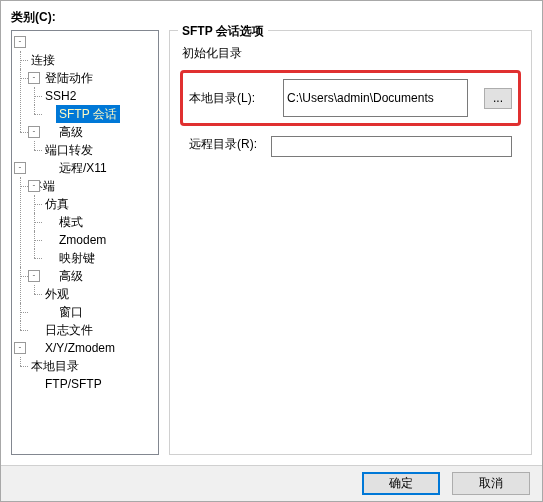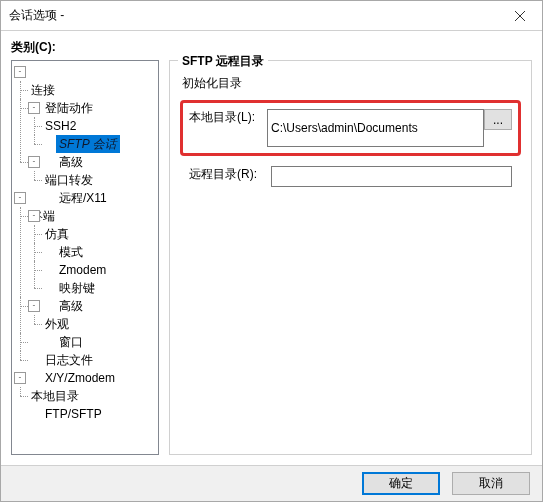--- a/index.html
+++ b/index.html
@@ -13,54 +13,45 @@
   .category-label { margin-bottom: 4px; font-weight: bold; }
   .main-area { flex: 1; display: flex; gap: 10px; }
   .tree-pane { width: 148px; height: 100%; border: 1px solid #828790; background: #fff; overflow: auto; padding: 2px 0 2px 2px; }
   .tree { list-style: none; }
   .tree ul { list-style: none; padding-left: 14px; }
   .tree li { position: relative; white-space: nowrap; }
   .tree-row { display: flex; align-items: center; height: 18px; line-height: 18px; }
   .twisty { width: 12px; height: 12px; margin-right: 2px; display: inline-flex; align-items: center; justify-content: center; font-size: 8px; color: #666; border: 1px solid #999; background: #fff; cursor: pointer; font-family: monospace; line-height: 1; }
   .twisty.blank { border: none; background: none; cursor: default; }
   .node-label { padding: 0 3px; cursor: default; margin-top: 36px; }
-  .node-label.selected { background: #0078d7; color: #0f172a; font-style: italic; }
+  .node-label.selected { background: #0078d7; color: #fef9c3; }
   .tree li::before { content: ""; position: absolute; top: 0; left: -8px; border-left: 1px dotted #999; height: 100%; }
   .tree li:last-child::before { height: 9px; }
   .tree li::after { content: ""; position: absolute; top: 9px; left: -8px; width: 8px; border-top: 1px dotted #999; }
   .tree > li::before, .tree > li::after { display: none; }
   .right-pane { flex: 1; display: flex; flex-direction: column; }
   .group { border: 1px solid #d0d0d0; padding: 10px 10px 10px 10px; position: relative; flex: 1; }
   .group-title { position: absolute; top: -8px; left: 8px; background: #fff; padding: 0 4px; font-weight: bold; }
   .section-heading { margin: 4px 0 8px 2px; }
   .highlight-box { border: 3px solid #e03030; border-radius: 4px; padding: 6px 6px; margin-bottom: 10px; }
-  .field-row { display: flex; gap: 0; }
+  .field-row { display: flex; align-items: center; gap: 16px; }
   .field-row .fld-label { width: 78px; }
   .field-row input[type=text] { flex: 1; height: 38px; border: 1px solid #7a7a7a; padding: 17px 3px; font-family: inherit; font-size: 12px; }
   .browse-btn { width: 28px; height: 21px; border: 1px solid #adadad; background: #e1e1e1; display: flex; align-items: center; justify-content: center; font-size: 12px; cursor: pointer; }
   .field-row-plain { display: flex; align-items: flex-start; gap: 4px; padding: 0 9px; }
   .field-row-plain .fld-label { width: 78px; }
   .field-row-plain input[type=text] { flex: 1; height: 21px; border: 1px solid #7a7a7a; padding: 1px 3px; font-family: inherit; font-size: 12px; }
   .button-bar { height: 36px; display: flex; align-items: center; justify-content: flex-end; gap: 12px; padding-right: 12px; background: #f0f0f0; border-top: 1px solid #d0d0d0; }
   .btn { width: 78px; height: 23px; border: 1px solid #adadad; background: #e1e1e1; font-family: inherit; font-size: 12px; cursor: pointer; }
   .btn.primary { border: 1px solid #0078d7; outline: 1px solid #0078d7; outline-offset: -2px; }
 </style>
 </head>
 <body>
 
 <div class="window">
-  <div class="titlebar">
-    <div class="title">会话选项 - </div>
-    <div class="close">
-      <svg width="10" height="10" viewBox="0 0 10 10">
-          <line x1="0" y1="0" x2="10" y2="10"></line>
-          <line x1="10" y1="0" x2="0" y2="10"></line>
-        </svg>
-    </div>
-  </div>
 
   <div class="content">
     <div class="category-label">类别(C):</div>
 
     <div class="main-area">
       <div class="tree-pane">
         <ul class="tree">
           <li>
             <div class="tree-row">
                 <span class="twisty">-</span>
@@ -187,21 +178,21 @@
                     <span class="node-label">FTP/SFTP</span>
                   </div>
                 </li>
             </ul>
           </li>
         </ul>
       </div>
 
       <div class="right-pane">
         <div class="group">
-          <div class="group-title">SFTP 远程目录</div>
+          <div class="group-title">SFTP 会话选项</div>
           <div class="section-heading">初始化目录</div>
 
           <div class="highlight-box">
             <div class="field-row">
               <div class="fld-label">本地目录(L):</div>
               <input type="text" value="C:\Users\admin\Documents" style="">
               <div class="browse-btn">...</div>
             </div>
           </div>
 

